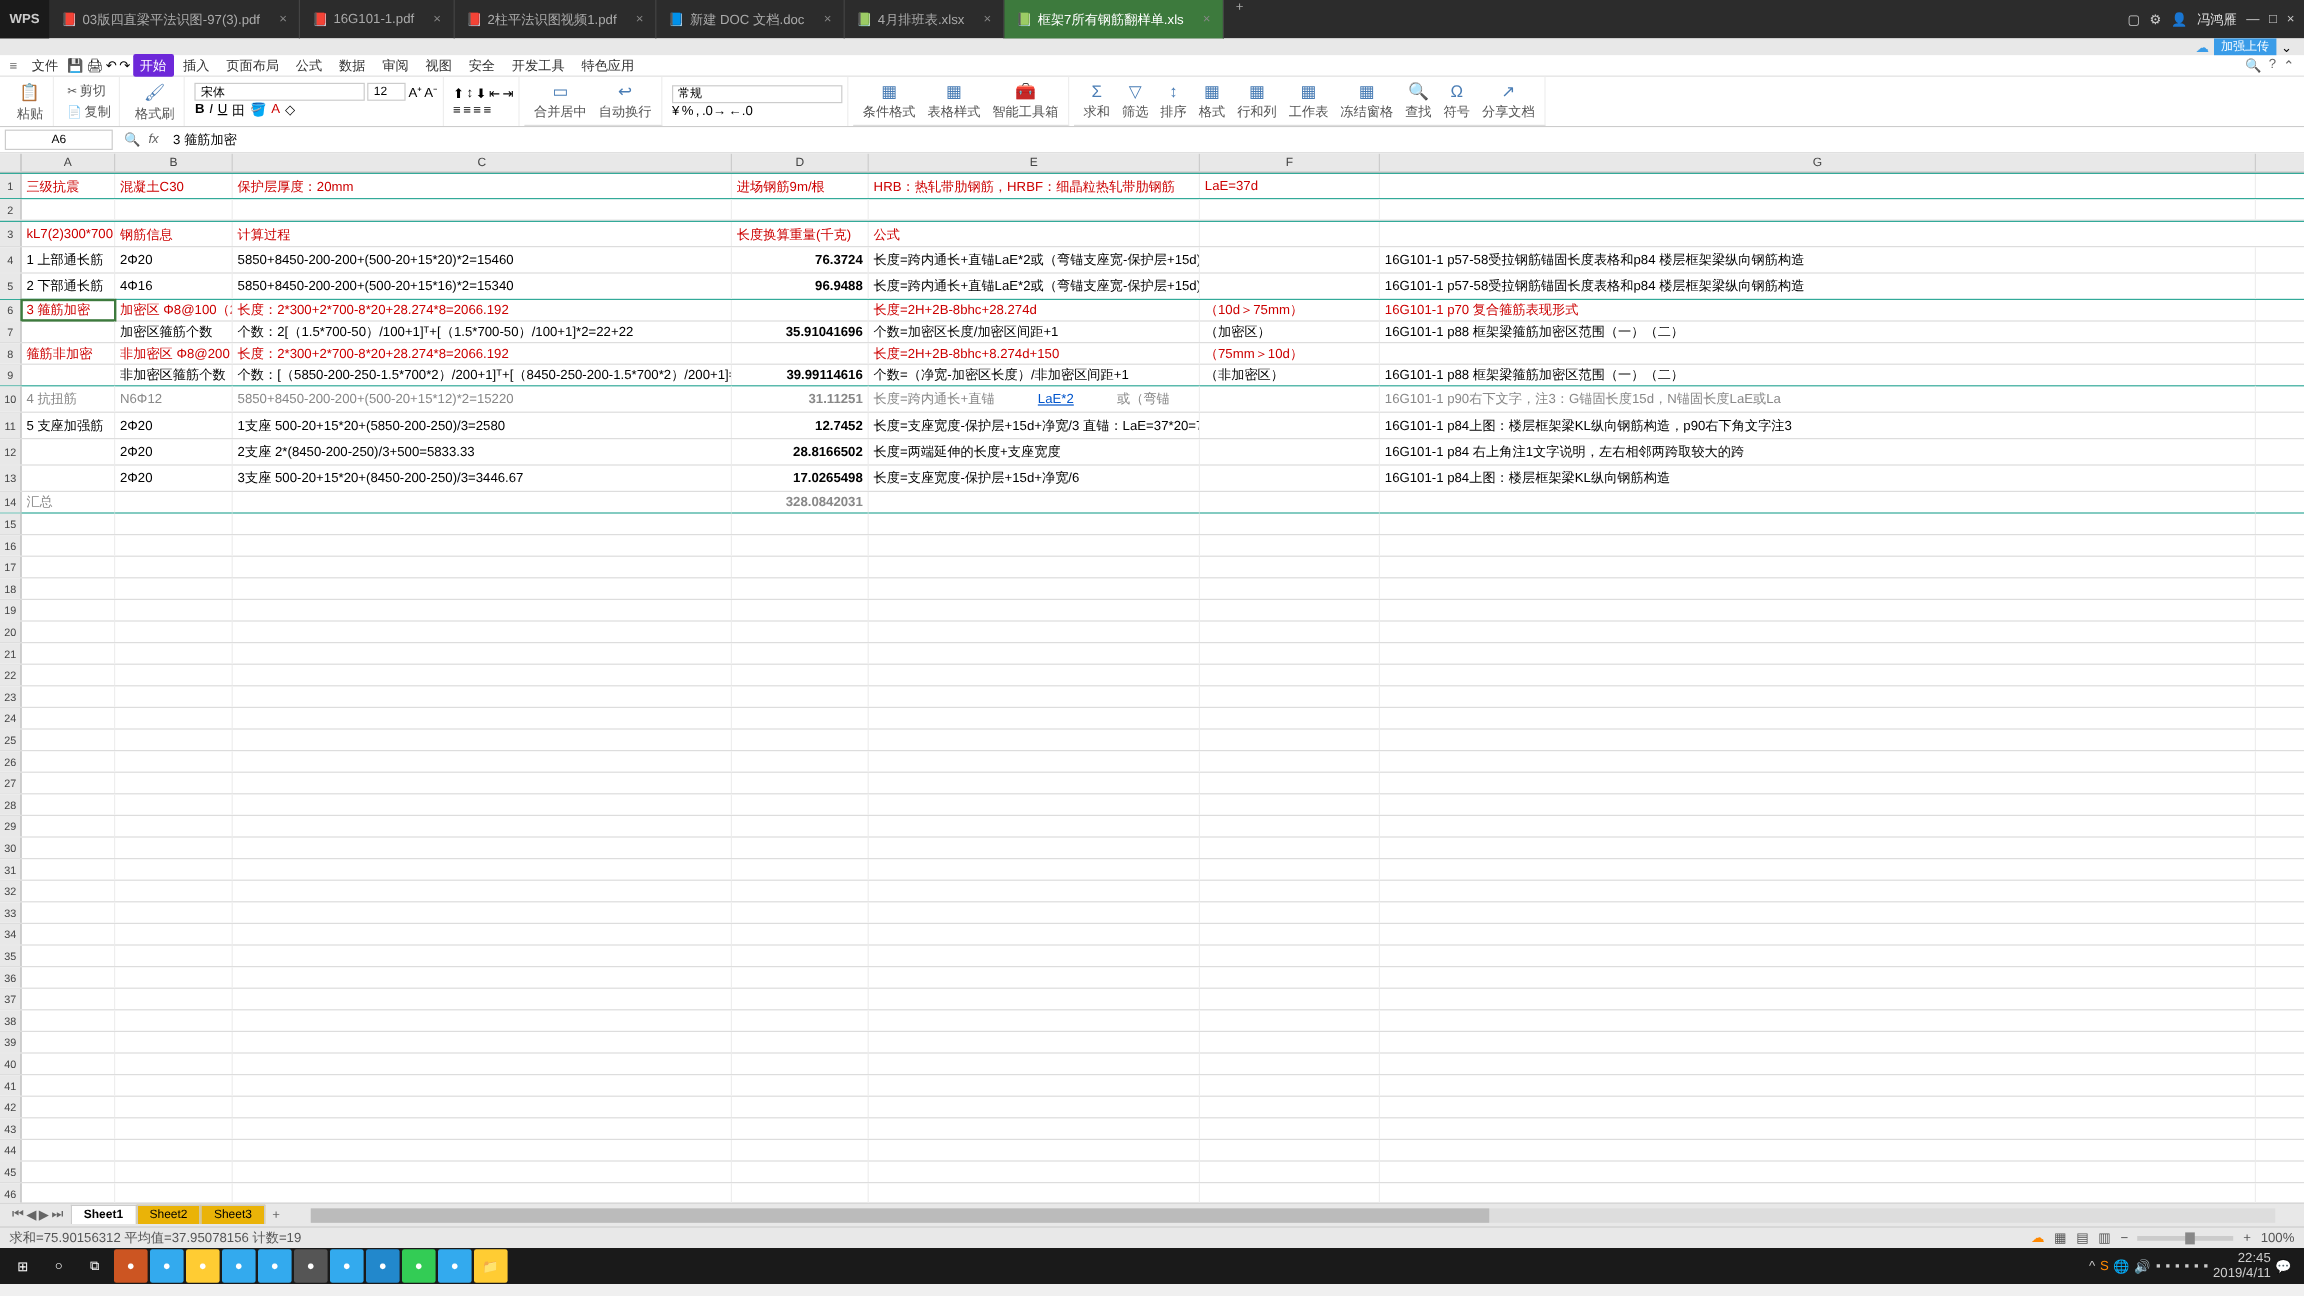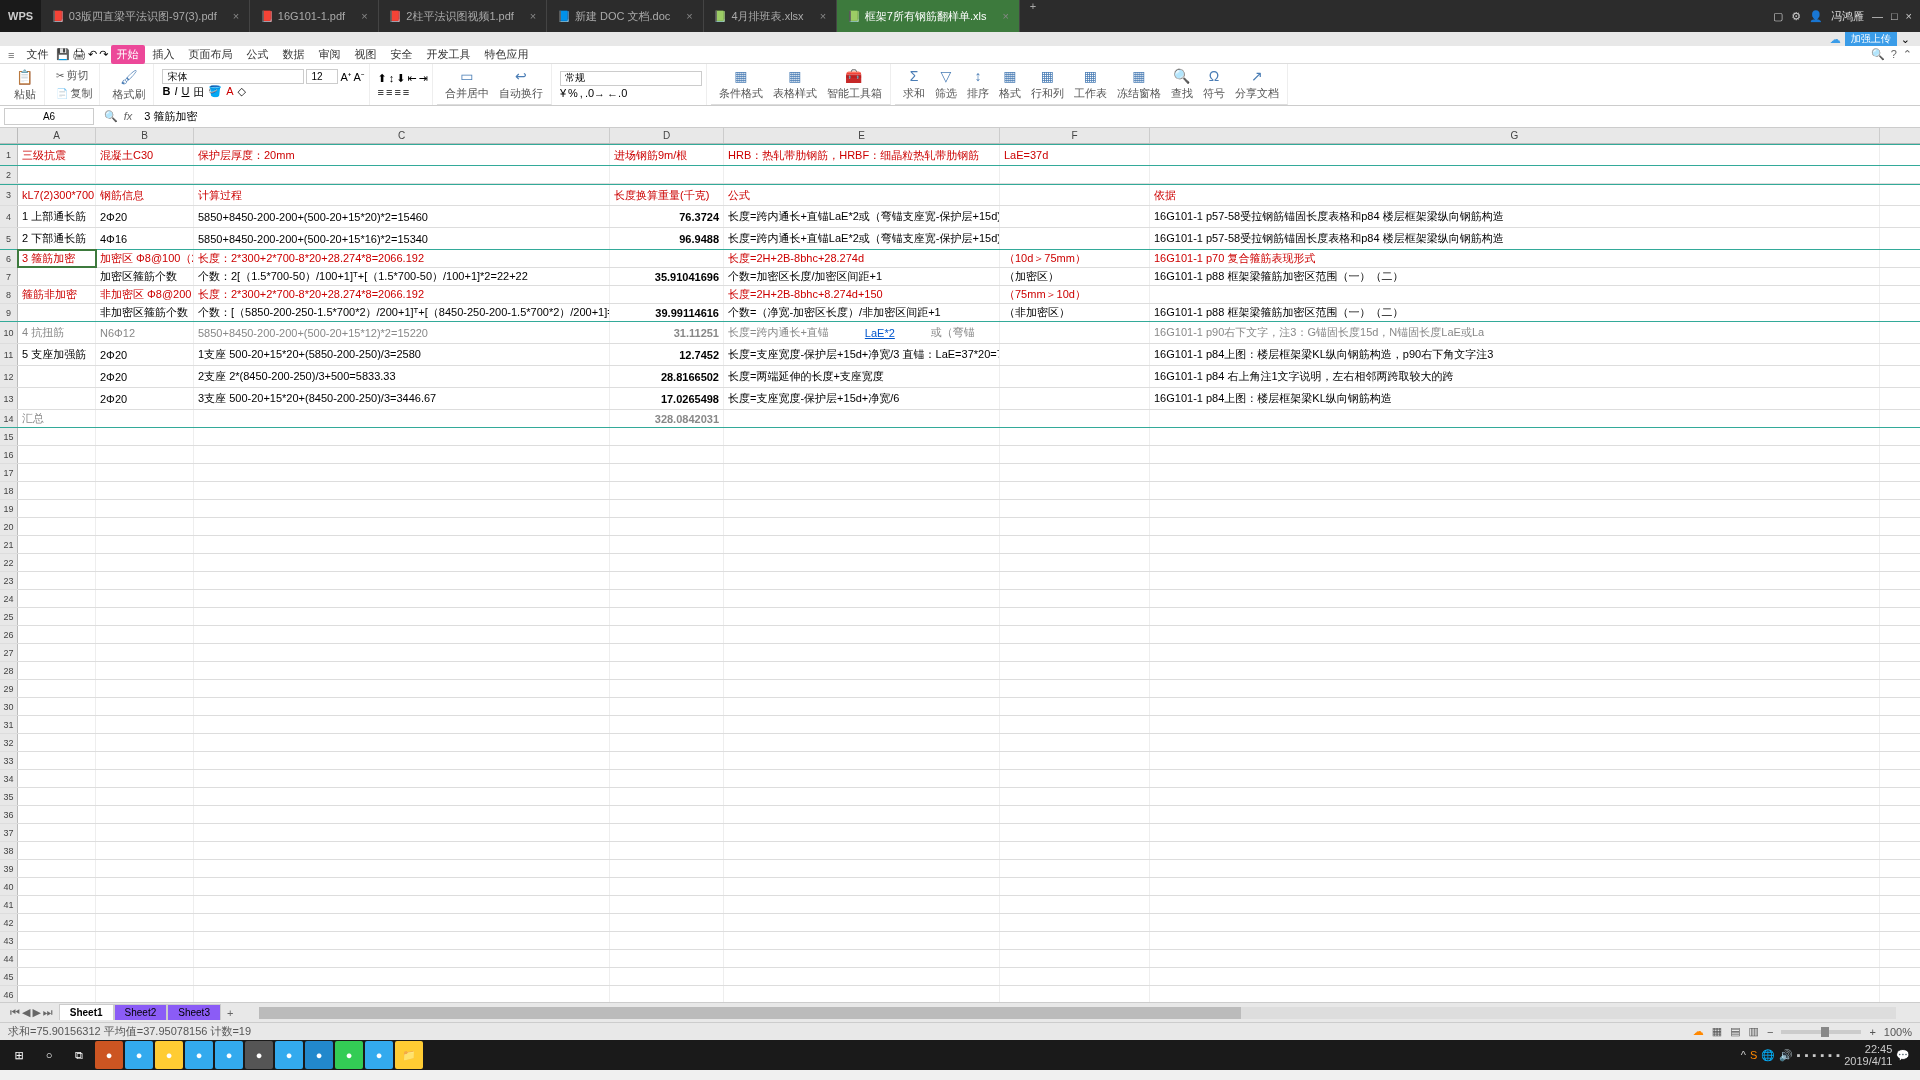--- a/index.html
+++ b/index.html
@@ -16,21 +16,21 @@
 .titlebar .user { color: #ddd; }
 .titlebar .add-tab { padding: 0 10px; color: #aaa; }
 
 
 .cloudbar { height: 14px; background: #e8e8e8; display: flex; justify-content: flex-end; align-items: center; padding-right: 10px; gap: 4px; }
 .cloudbar .badge { background: #3a9ce8; color: #fff; padding: 0 6px; font-size: 10px; }
 
 
 .menubar { height: 18px; background: #fff; border-bottom: 1px solid #ddd; display: flex; align-items: center; gap: 2px; padding: 0 8px; }
 .menubar .menu-item { padding: 2px 6px; color: #333; }
-.menubar .menu-item.active { background: #ec4899; color: #fff; border-radius: 2px; text-align: right; }
+.menubar .menu-item.active { background: #6d28d9; color: #fff; border-radius: 2px; text-align: right; }
 .menubar .wps-icon { color: #666; margin-right: 4px; }
 .menubar .right { margin-left: auto; display: flex; gap: 6px; color: #666; }
 
 
 .ribbon { height: 42px; background: #fff; border-bottom: 1px solid #ccc; display: flex; align-items: center; padding: 0 6px; gap: 4px; }
 .ribbon-group { display: flex; flex-direction: column; align-items: center; padding: 0 4px; border-right: 1px solid #eee; height: 100%; justify-content: center; }
 .ribbon-group.row { flex-direction: row; gap: 2px; }
 .ribbon-btn { display: flex; flex-direction: column; align-items: center; gap: 1px; padding: 2px 4px; color: #555; font-size: 10px; }
 .ribbon-btn .icon { width: 18px; height: 18px; display: flex; align-items: center; justify-content: center; color: #4a7db5; font-size: 14px; }
 .ribbon-mini { display: flex; gap: 2px; align-items: center; font-size: 10px; color: #555; padding: 1px 3px; }
@@ -57,21 +57,21 @@
 .row.h22 { height: 22px; }
 .row.h18 { height: 18px; }
 .red { color: #c00; }
 .green-border-t { border-top: 1px solid #3a9; }
 .green-border-b { border-bottom: 1px solid #3a9; }
 .sel { outline: 2px solid #3d7a3d; outline-offset: -1px; }
 
 
 .sheettabs { height: 20px; background: #e8e8e8; border-top: 1px solid #ccc; display: flex; align-items: center; padding: 0 4px; }
 .sheet-nav { display: flex; gap: 2px; padding: 0 6px; color: #666; }
-.sheet-tab { padding: 2px 10px; border: 1px solid #ccc; border-bottom: none; background: #8b5cf6; font-size: 10px; margin-top: -1px; }
+.sheet-tab { padding: 2px 10px; border: 1px solid #ccc; border-bottom: none; background: #eab308; font-size: 10px; margin-top: -1px; }
 .sheet-tab.active { background: #fff; font-weight: bold; }
 .sheet-add { padding: 0 6px; color: #666; }
 .hscroll { flex: 1; margin: 0 20px; height: 12px; background: #ddd; position: relative; }
 .hscroll .thumb { position: absolute; left: 0; width: 60%; height: 100%; background: #bbb; }
 
 
 .statusbar { height: 18px; background: #e8e8e8; border-top: 1px solid #ccc; display: flex; align-items: center; padding: 0 8px; font-size: 10px; color: #555; gap: 16px; }
 .statusbar .right { margin-left: auto; display: flex; gap: 8px; align-items: center; }
 .zoom-slider { width: 80px; height: 4px; background: #ccc; position: relative; }
 .zoom-slider .handle { position: absolute; left: 50%; top: -3px; width: 8px; height: 10px; background: #888; }
@@ -347,21 +347,20 @@
         <div class="cell col-G"></div>
       </div>
       <div class="row h22 green-border-t">
         <div class="rowhead">3</div>
         <div class="cell col-A red">kL7(2)300*700</div>
         <div class="cell col-B red">钢筋信息</div>
         <div class="cell col-C red">计算过程</div>
         <div class="cell col-D red">长度换算重量(千克)</div>
         <div class="cell col-E red">公式</div>
         <div class="cell col-F red"></div>
-        <div class="cell col-G red">依据</div>
       </div>
       <div class="row h22">
         <div class="rowhead">4</div>
         <div class="cell col-A">1 上部通长筋</div>
         <div class="cell col-B">2Φ20</div>
         <div class="cell col-C">5850+8450-200-200+(500-20+15*20)*2=15460</div>
         <div class="cell col-D right">76.3724</div>
         <div class="cell col-E">长度=跨内通长+直锚LaE*2或（弯锚支座宽-保护层+15d)*2</div>
         <div class="cell col-F"></div>
         <div class="cell col-G">16G101-1    p57-58受拉钢筋锚固长度表格和p84 楼层框架梁纵向钢筋构造</div>

